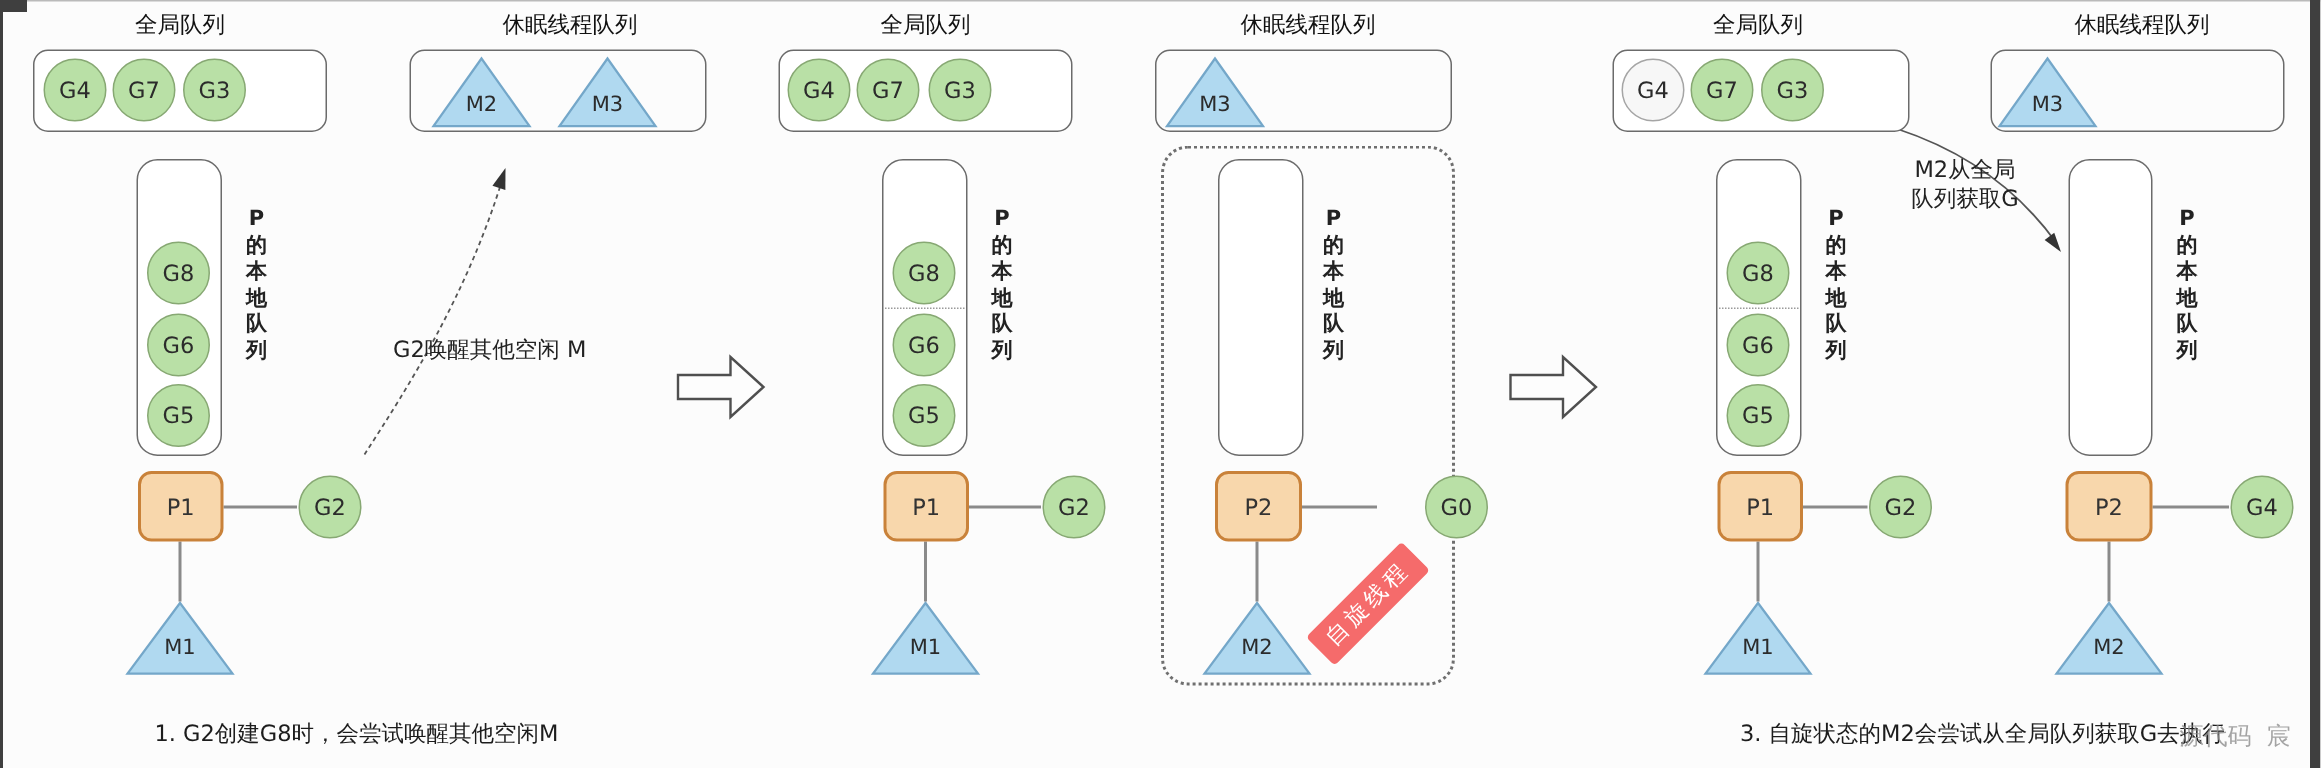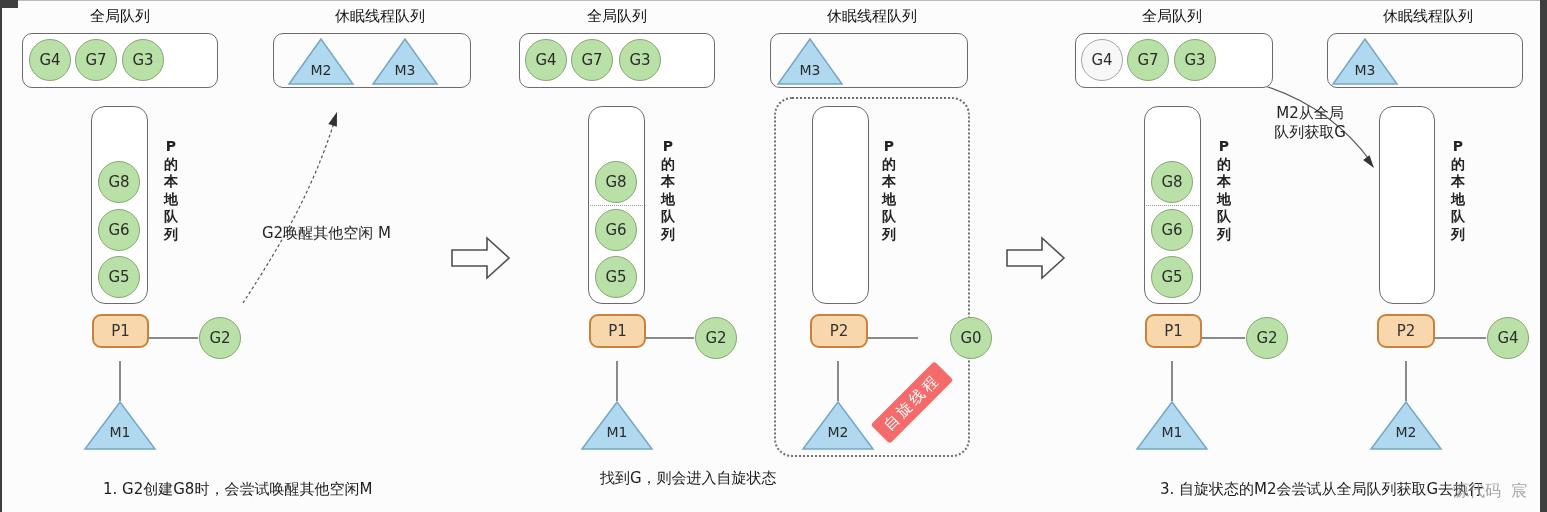--- a/index.html
+++ b/index.html
@@ -6,21 +6,21 @@
   body{font-family:"DejaVu Sans","Liberation Sans",sans-serif;}
   #screen{position:relative;width:1547px;height:512px;background:#fcfcfc;overflow:hidden;}
   .layer{position:absolute;left:0;top:0;width:1547px;height:512px;}
   .box{position:absolute;background:#fff;border:1.5px solid #6b6b6b;box-sizing:border-box;}
   .gqbox{border-radius:10px;}
   .lqbox{border-radius:14px;}
   .dashedbox{position:absolute;border:2px dotted #6f6f6f;border-radius:18px;box-sizing:border-box;background:transparent;}
   .gc{position:absolute;width:42px;height:42px;border-radius:50%;background:#b9e0a6;border:1.5px solid #87a873;
       display:flex;align-items:center;justify-content:center;font-size:15px;font-weight:500;color:#2b2b2b;box-sizing:border-box;}
   .gc.dim{background:#f7f7f7;border-color:#a5a5a5;}
-  .pb{position:absolute;width:57px;height:34px;background:#f8d7ac;border:2px solid #c9823a;border-radius:9px;
+  .pb{position:absolute;width:57px;height:47px;background:#f8d7ac;border:2px solid #c9823a;border-radius:9px;
       display:flex;align-items:center;justify-content:center;font-size:15px;font-weight:500;color:#333;box-sizing:border-box;}
   .tl{position:absolute;transform:translateX(-50%);font-size:14px;font-weight:500;color:#2b2b2b;white-space:nowrap;}
   .ttl{position:absolute;font-size:15px;font-weight:500;color:#111;text-align:center;white-space:nowrap;transform:translateX(-50%);}
   .vl{position:absolute;width:16px;font-size:14px;line-height:17.5px;color:#222;word-break:break-all;text-align:center;font-weight:bold;}
   .cap{position:absolute;font-size:15px;color:#1c1c1c;line-height:22px;white-space:nowrap;}
   .cap span{display:block;}
   .ann{position:absolute;font-size:15px;color:#222;white-space:nowrap;text-align:right;}
   .ann.center{transform:translateX(-50%);text-align:center;line-height:19px;}
   .sep{position:absolute;left:1px;right:1px;border-top:1px dotted #9a9a9a;}
   .badge{position:absolute;width:90px;height:27px;background:#f56b6b;border-radius:3px;transform:rotate(-45deg);
@@ -122,21 +122,20 @@
     <div class="gc" style="left:695px;top:317px;">G2</div>
     <div class="tl" style="left:617px;top:424px;">M1</div>
 
     <div class="pb" style="left:810px;top:314px;width:58px;">P2</div>
     <div class="gc" style="left:950px;top:317px;">G0</div>
     <div class="tl" style="left:838px;top:424px;">M2</div>
 
     <div class="badge" style="left:867px;top:389px;">自旋线程</div>
 
     <div class="cap" style="left:600px;top:467px;">
-      <span>找到G，则会进入自旋状态</span>
     </div>
   </div>
 
   <div class="layer">
     <div class="ttl" style="left:1172px;top:7px;">全局队列</div>
     <div class="box gqbox" style="left:1075px;top:33px;width:198px;height:55px;"></div>
     <div class="gc dim" style="left:1081px;top:39px;">G4</div>
     <div class="gc" style="left:1127px;top:39px;">G7</div>
     <div class="gc" style="left:1174px;top:39px;">G3</div>
 

